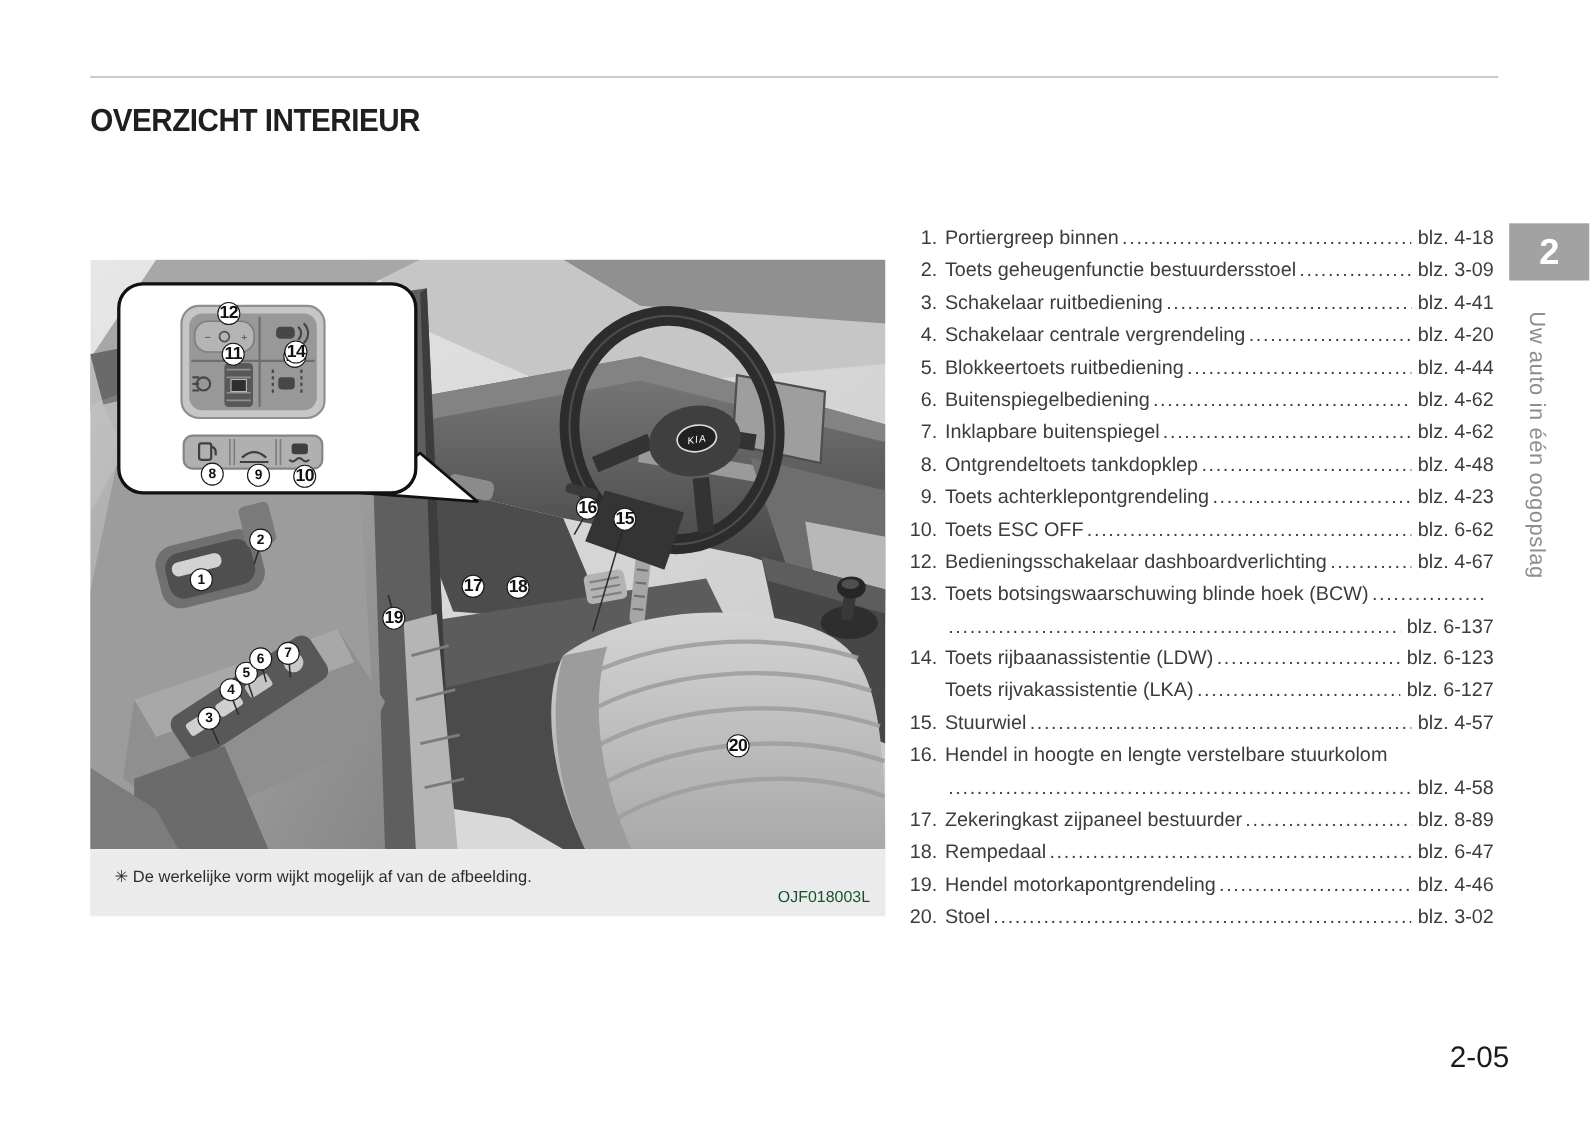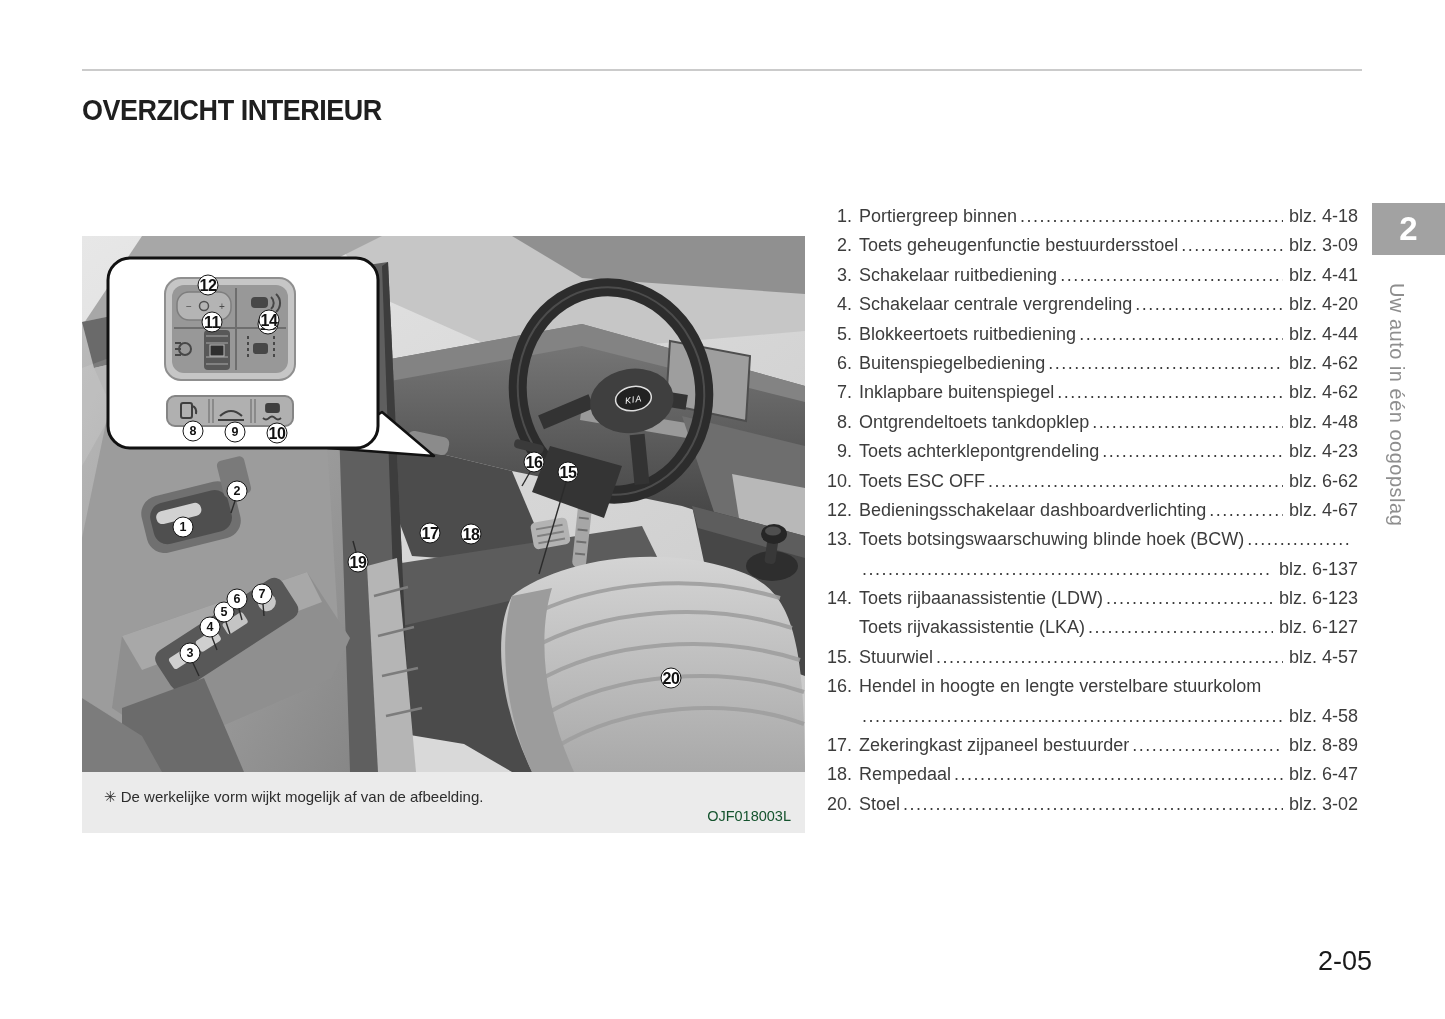--- a/index.html
+++ b/index.html
@@ -362,20 +362,26 @@
         <span class="toc-leader"></span>
         <span class="toc-ref">blz. 8-89</span>
       </div>
       <div class="toc-row">
         <span class="toc-num">18.</span>
         <span class="toc-text">Rempedaal</span>
         <span class="toc-leader"></span>
         <span class="toc-ref">blz. 6-47</span>
       </div>
       <div class="toc-row">
+        <span class="toc-num">19.</span>
+        <span class="toc-text">Hendel motorkapontgrendeling</span>
+        <span class="toc-leader"></span>
+        <span class="toc-ref">blz. 4-46</span>
+      </div>
+      <div class="toc-row">
         <span class="toc-num">20.</span>
         <span class="toc-text">Stoel</span>
         <span class="toc-leader"></span>
         <span class="toc-ref">blz. 3-02</span>
       </div>
     </div>
 
   <div id="chapter-tab">2</div>
   <div id="sidebar-vertical-title">Uw auto in één oogopslag</div>
 

